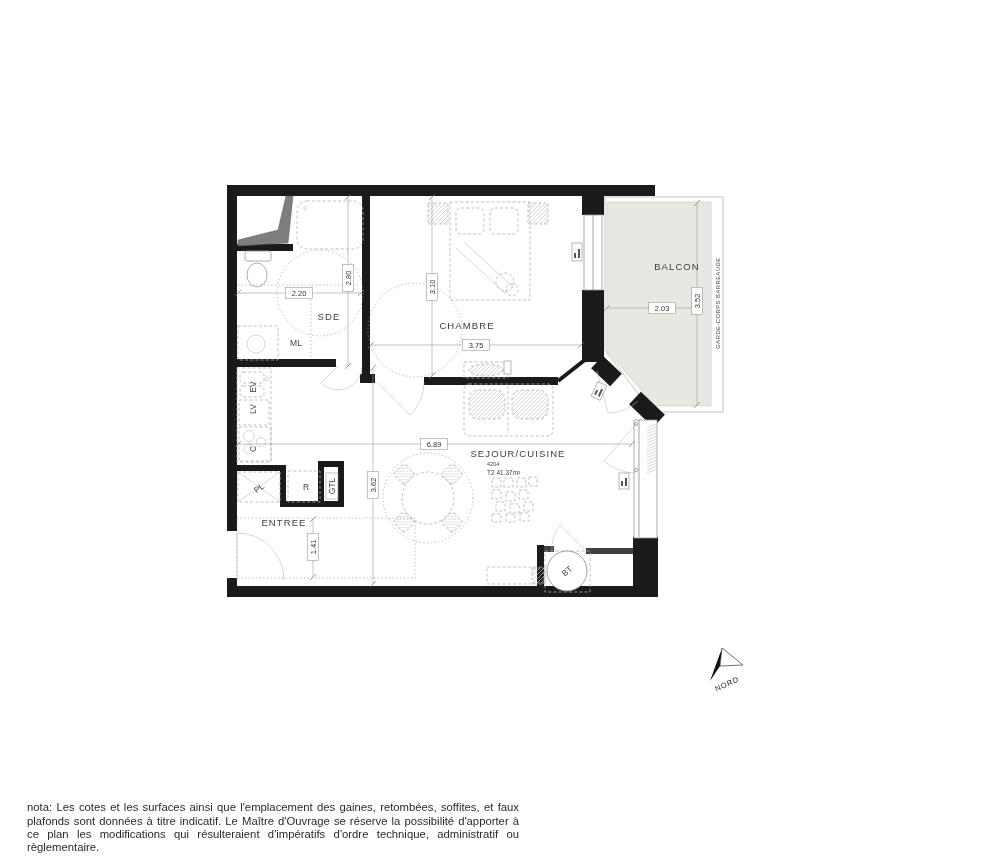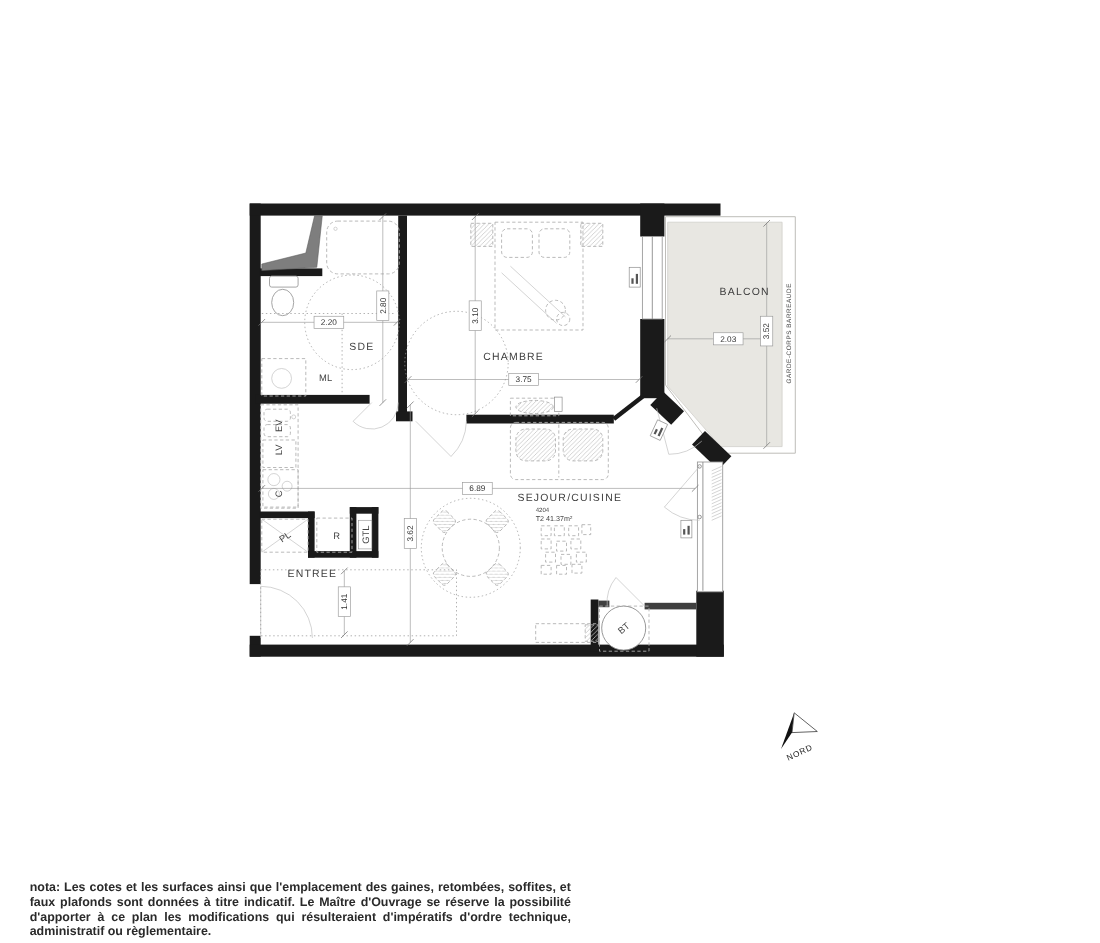--- a/index.html
+++ b/index.html
@@ -21,21 +21,21 @@
   .tagmark{fill:#555;}
   text{dominant-baseline:central;fill:var(--color-text,#333);}
   .rl{font-size:9.5px;letter-spacing:1.1px;text-anchor:middle;fill:#3d3d3d;}
   .sl{font-size:8.5px;text-anchor:middle;fill:#444;}
   .dt{font-size:7.5px;text-anchor:middle;fill:#333;}
   .tinytxt{font-size:5.5px;text-anchor:start;fill:#444;}
   .areatxt{font-size:6.5px;text-anchor:start;fill:#444;}
   .gc{font-size:5.8px;letter-spacing:0.5px;text-anchor:middle;fill:#444;}
   .nord{font-size:7.5px;letter-spacing:0.8px;text-anchor:middle;fill:#222;}
   #nota{position:absolute;left:27px;top:790px;width:492px;font-size:11.3px;line-height:1.18;
-        color:#2a2a2a;text-align:justify;font-weight:bold;}
+        color:#2a2a2a;text-align:justify;}
 </style>
 </head>
 <body>
 
 <div id="canvas">
 <svg width="1000" height="857" viewBox="0 0 1000 857">
   <defs>
     <pattern id="h" patternUnits="userSpaceOnUse" width="4" height="4">
       <path d="M0,4 L4,0" stroke="#c6c6c6" stroke-width="0.7"></path>
     </pattern>

